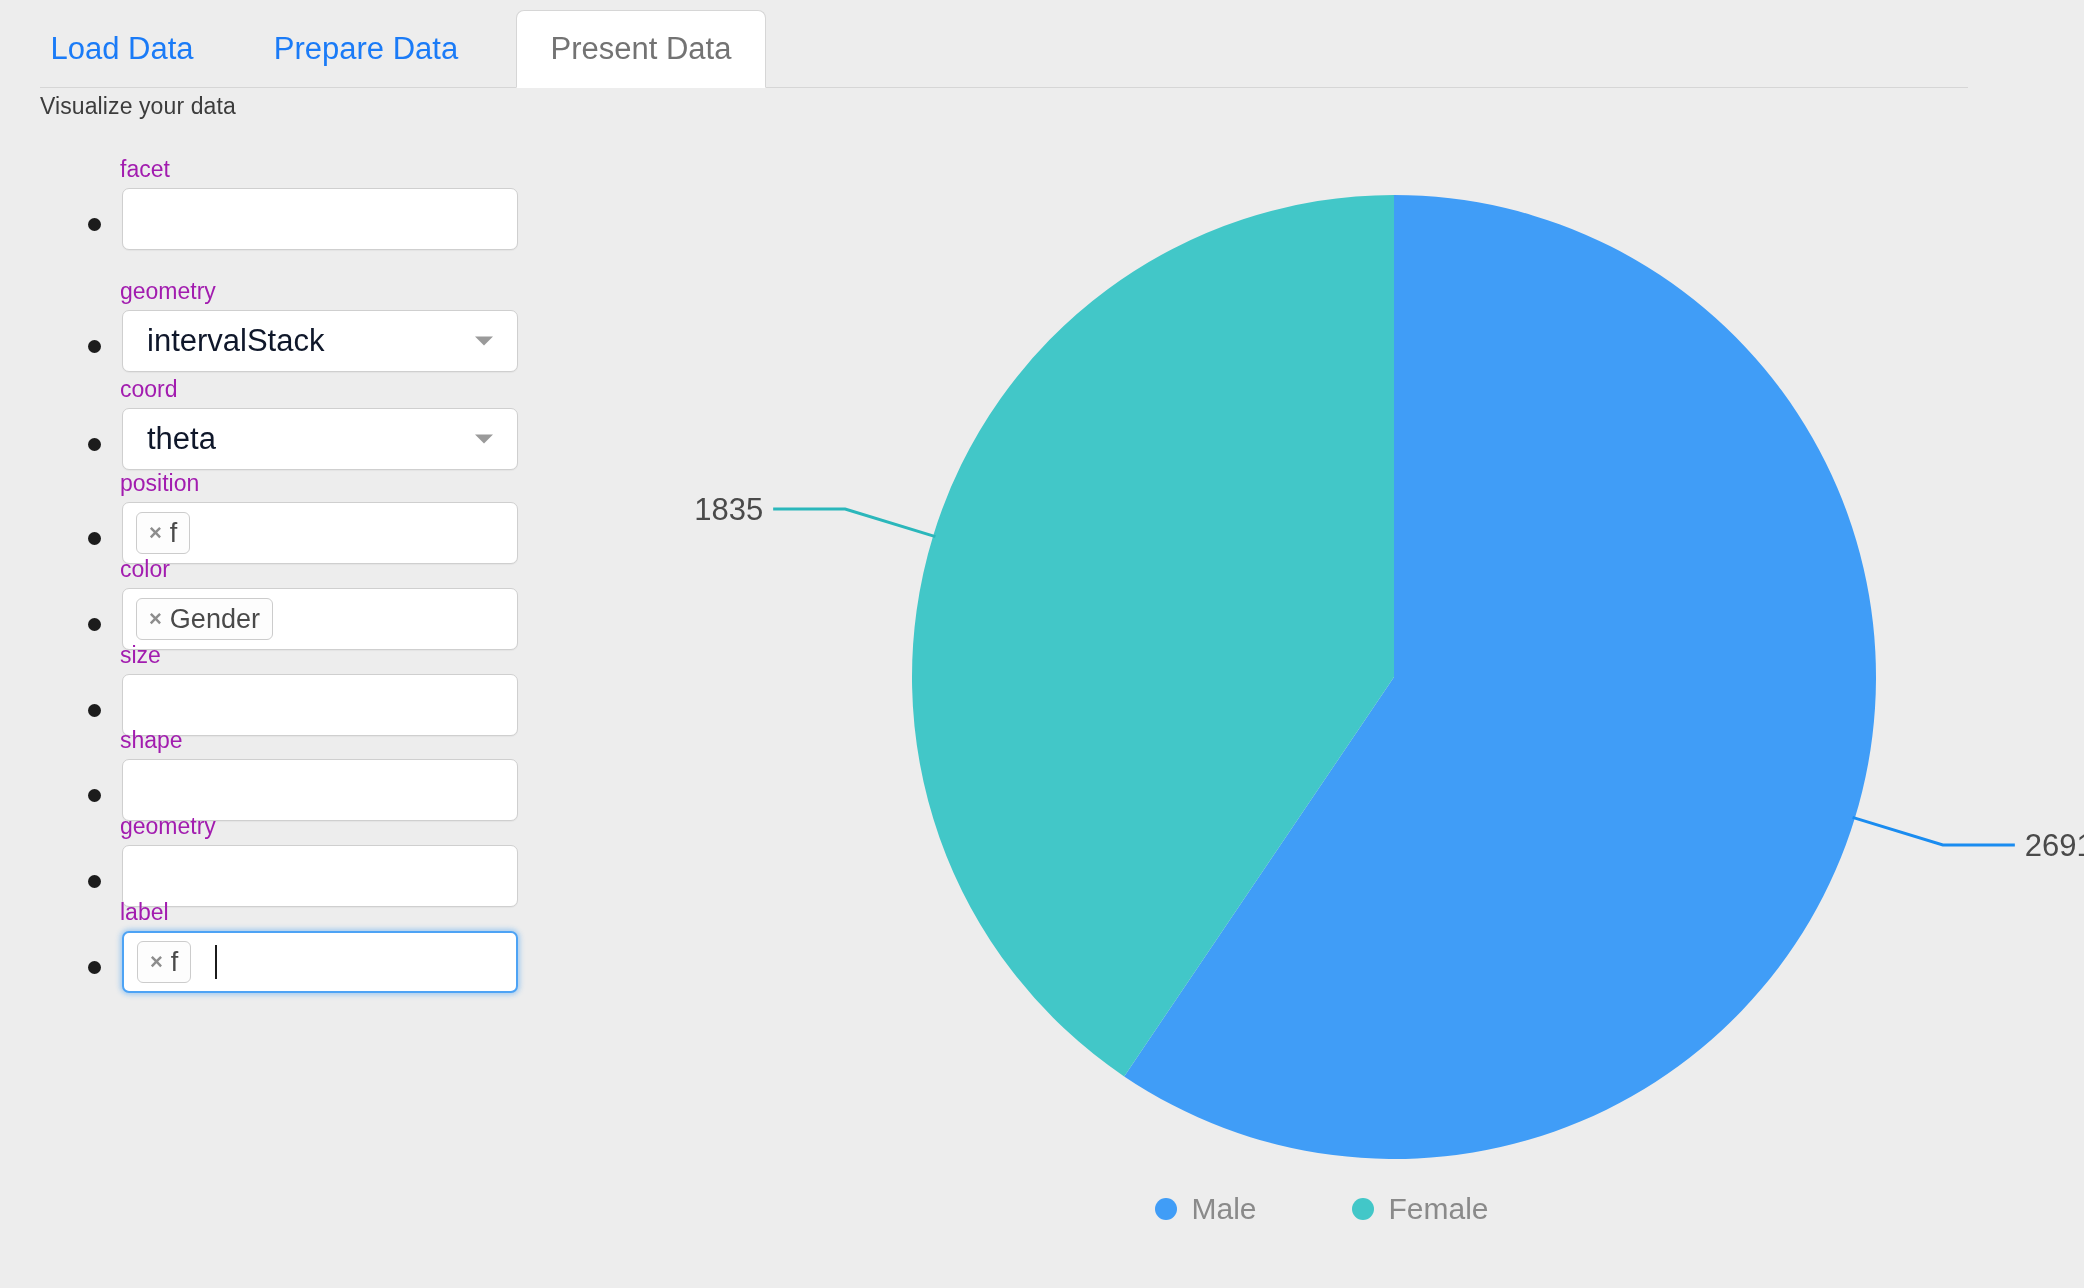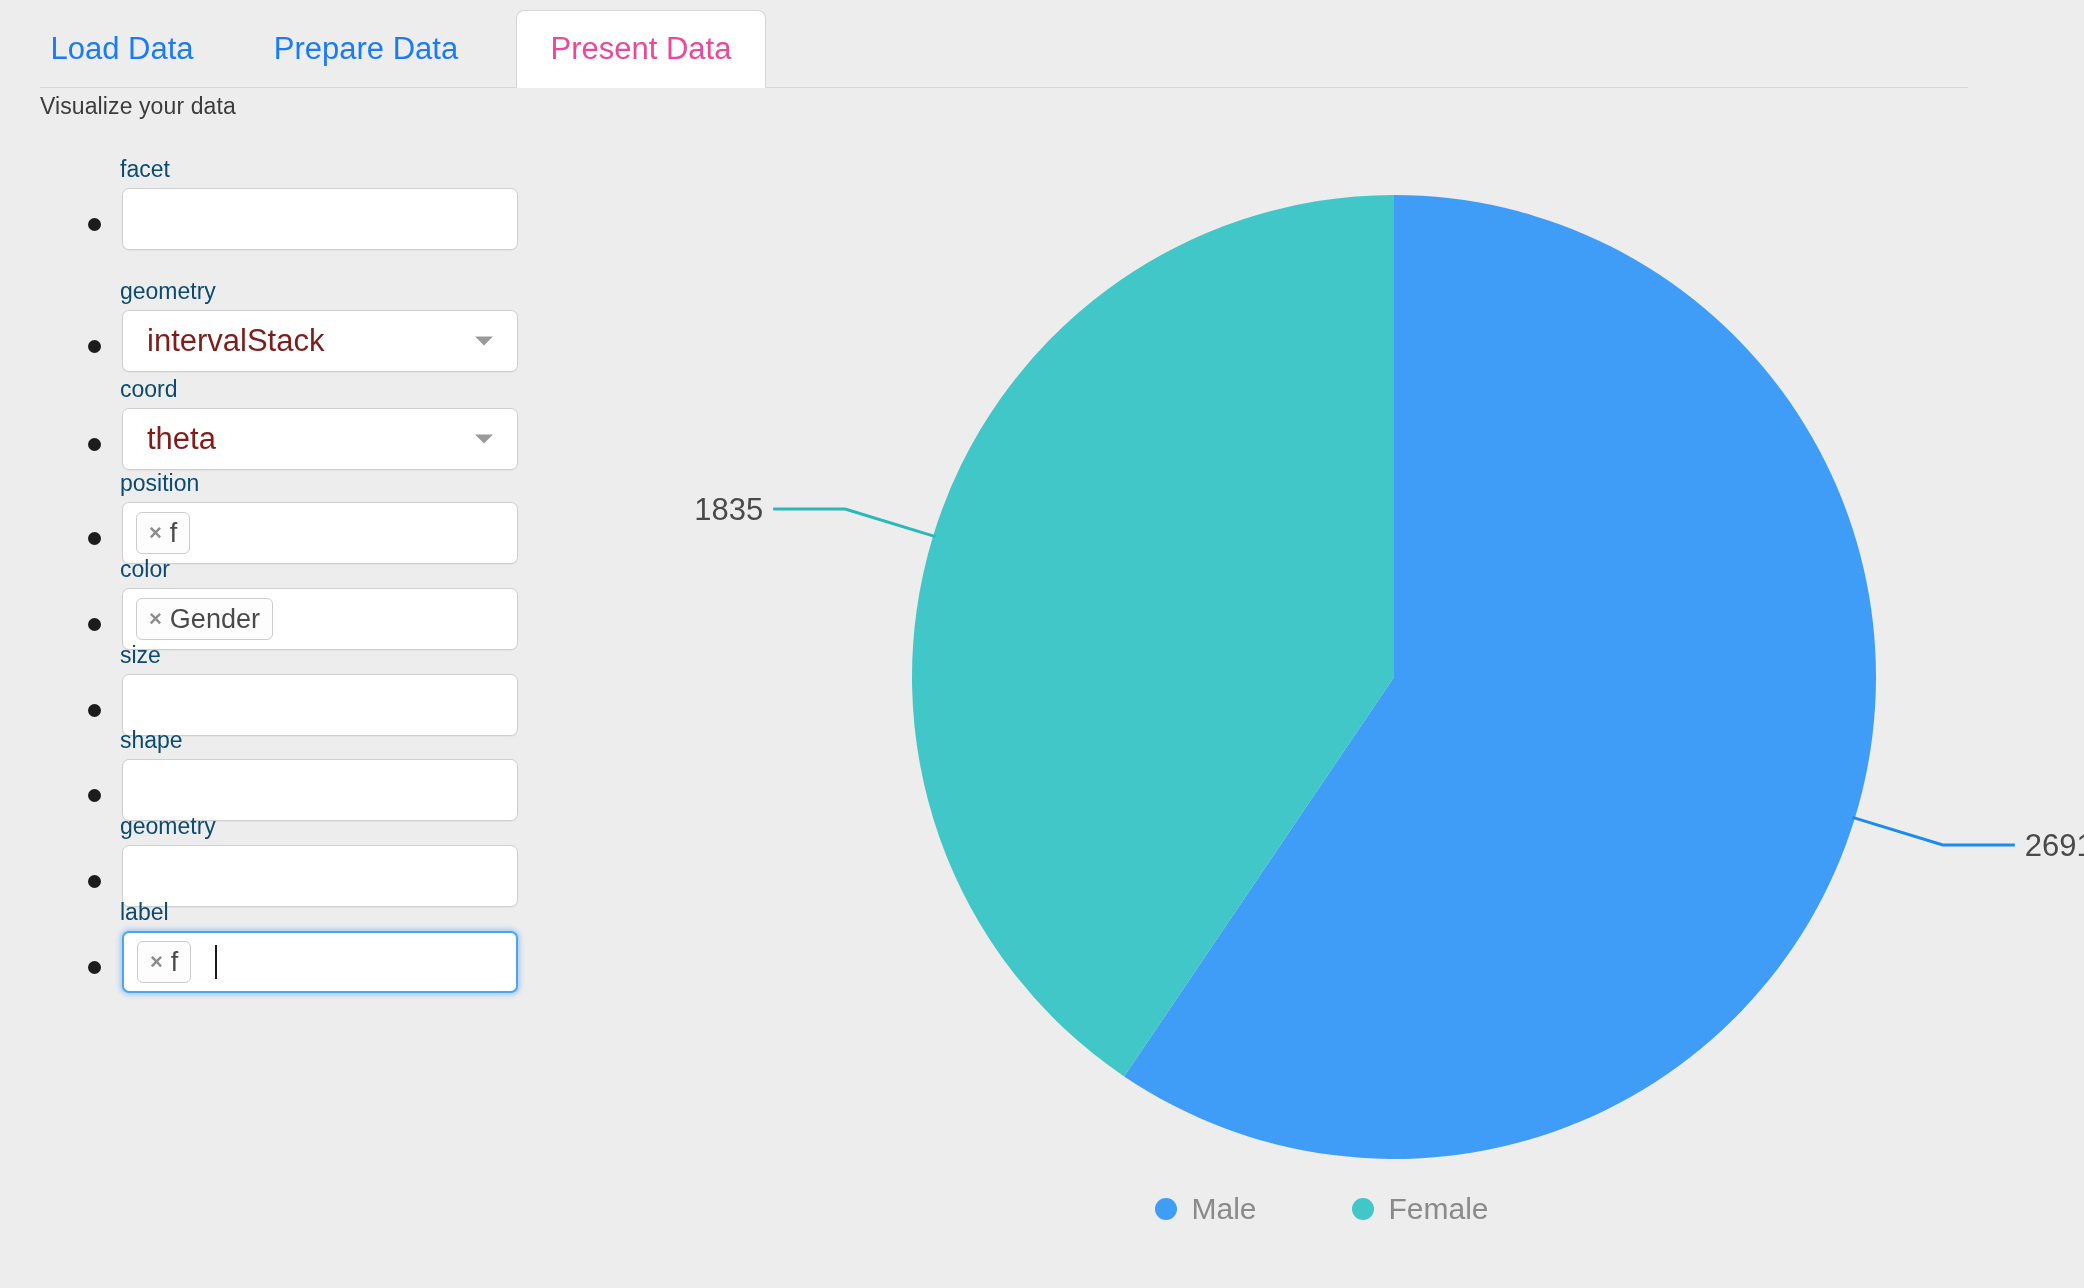--- a/index.html
+++ b/index.html
@@ -43,21 +43,21 @@
     font-size: 31px;
     color: #1a7bf7;
     background: transparent;
     border: none;
     cursor: pointer;
     padding: 0 22px;
     white-space: nowrap;
     font-family: "Liberation Sans", sans-serif;
   }
   .tab.active {
-    color: #ec4899;
+    color: #737373;
     background: #ffffff;
     border: 1px solid #d6d6d6;
     border-bottom: 1px solid #ffffff;
     border-top-left-radius: 8px;
     border-top-right-radius: 8px;
     z-index: 3;
   }
   #tab-load { left: 42px; width: 160px; text-align: center; }
   #tab-prepare { left: 256px; width: 220px; }
   #tab-present { left: 516px; width: 250px; }
@@ -89,41 +89,41 @@
     width: 13px;
     height: 13px;
     border-radius: 50%;
     background: #1c1c1c;
   }
   .field-label {
     position: absolute;
     left: 120px;
     top: 18px;
     font-size: 23px;
-    color: #0c4a6e;
+    color: #a21caf;
     line-height: 1;
   }
   .field-box {
     position: absolute;
     left: 122px;
     top: 48px;
     width: 396px;
     height: 62px;
     box-sizing: border-box;
     background: #ffffff;
     border: 1px solid #cfcfcf;
     border-radius: 7px;
     box-shadow: 0 1px 1px rgba(0,0,0,0.04);
   }
   .field-box.select {
     display: flex;
     align-items: center;
     padding-left: 24px;
     font-size: 31px;
-    color: #7f1d1d;
+    color: #0f172a;
     cursor: pointer;
   }
   .caret {
     position: absolute;
     right: 24px;
     top: 50%;
     transform: translateY(-50%);
     width: 0; height: 0;
     border-left: 9px solid transparent;
     border-right: 9px solid transparent;

